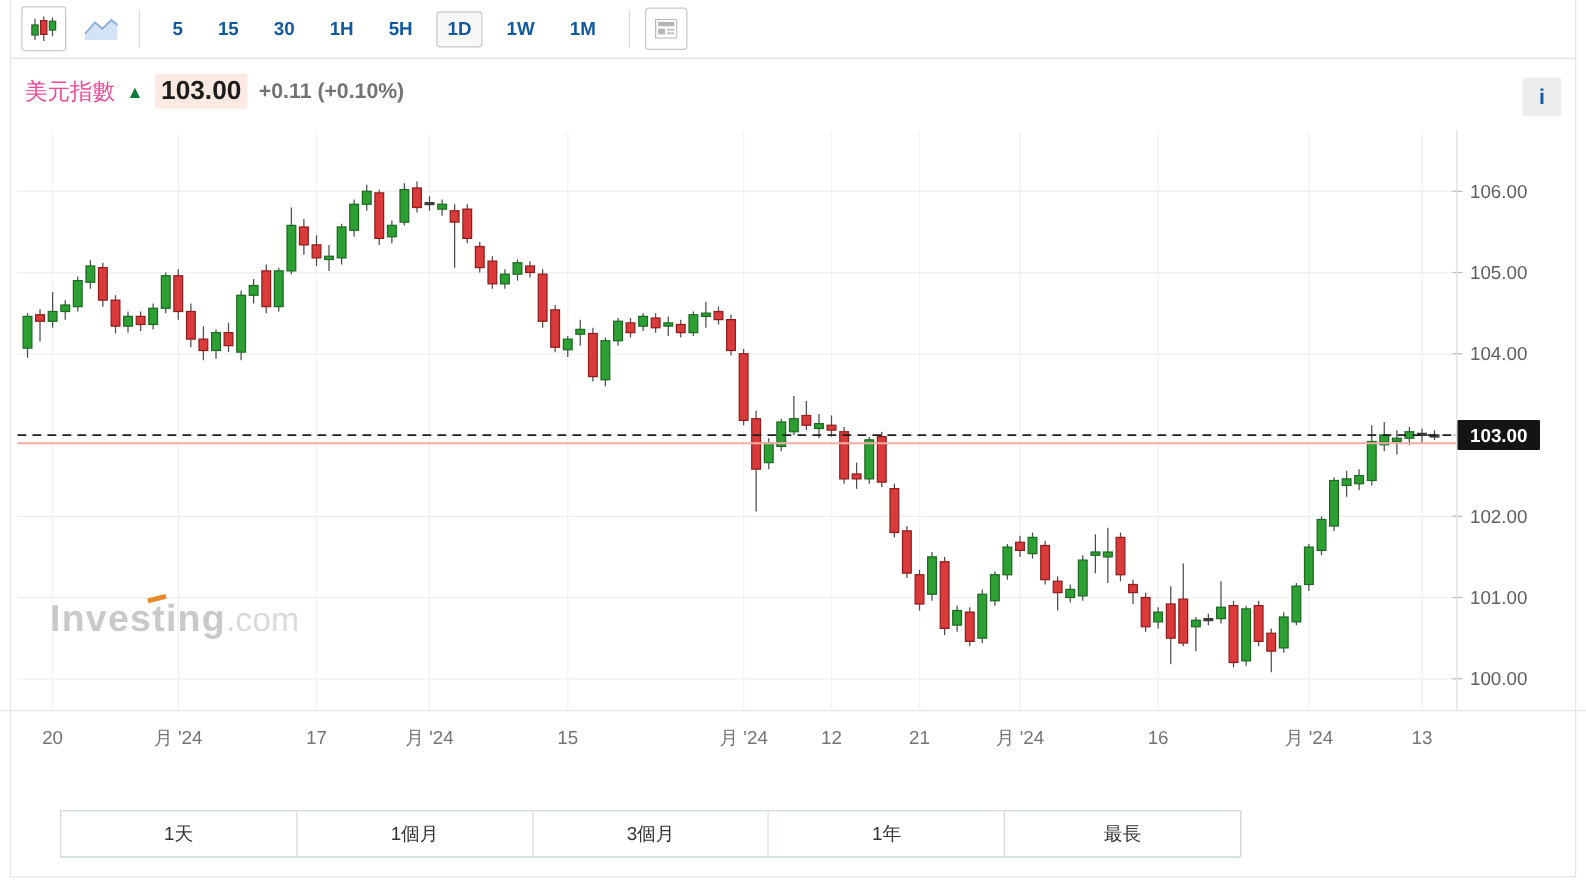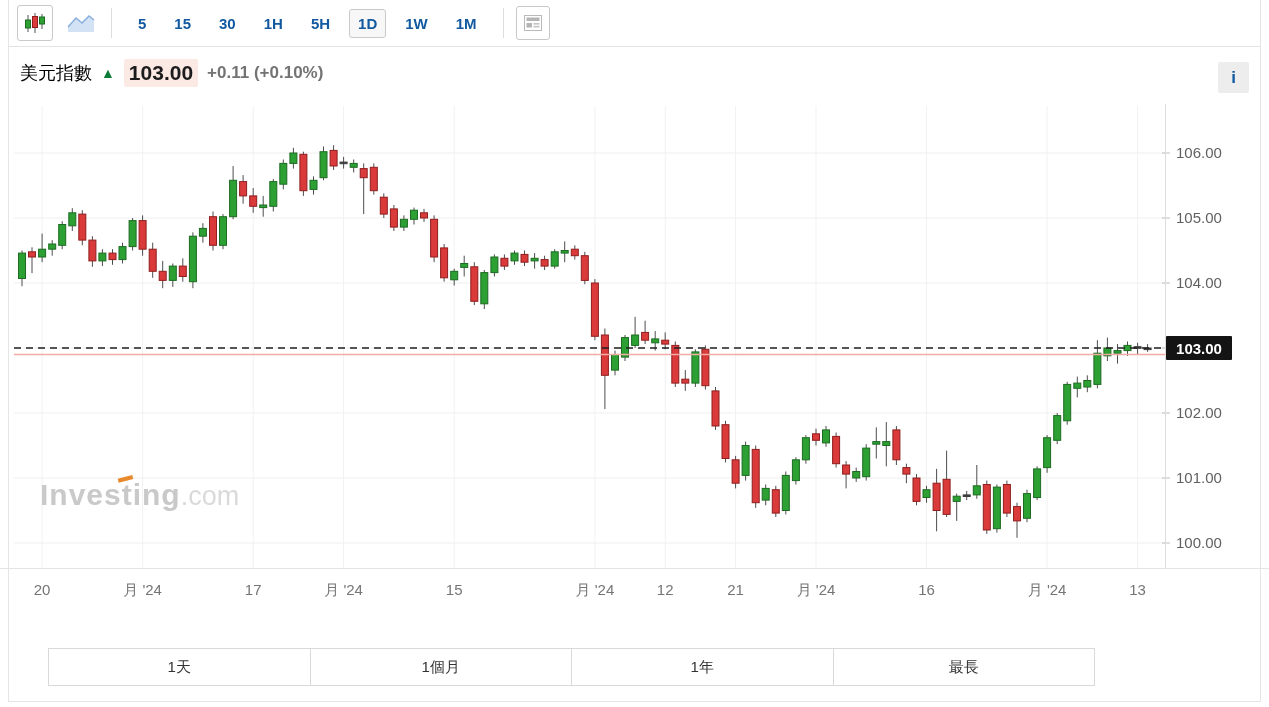--- a/index.html
+++ b/index.html
@@ -21,39 +21,39 @@
   .tf-group{display:flex;align-items:center}
   .tf{color:#1259a0;font-weight:700;font-size:15px;padding:5px 8px;margin:0 5px;cursor:pointer;border:1px solid transparent}
   .tf.sel{border:1px solid #c9c9c9;border-radius:3px;background:#f7f7f7}
   #news-btn{width:32px;height:32px}
   .toolbar-right{position:absolute;right:0;top:0;height:46px;width:157px;
                  border-left:1px solid #e3e3e3;display:flex;align-items:center;justify-content:center;background:#fff}
   .tech-link{color:#1259a0;font-weight:700;font-size:15px;cursor:pointer;white-space:nowrap}
 
   
   .header{position:absolute;left:20px;top:59px;display:flex;align-items:center;gap:9px}
-  .inst{font-size:18px;color:#000000;font-weight:500}
+  .inst{font-size:18px;color:#ec4899;font-weight:500}
   .arrow-up{color:#0c7c38;font-size:14px;line-height:1}
   .price{font-size:21px;font-weight:700;color:#1c1c1c;background:#fbe9e4;padding:2px 5px;border-radius:2px}
   .chg{font-size:17px;font-weight:700;color:#737373;white-space:nowrap}
   .info-btn{position:absolute;left:1218px;top:62px;width:31px;height:31px;background:#ededed;
             color:#1259a0;font-weight:700;font-size:17px;display:flex;align-items:center;
             justify-content:center;border-radius:2px;cursor:pointer}
 
   
   #chart{position:absolute;left:0;top:100px}
   svg text{font-family:"Liberation Sans",sans-serif}
   .ylab{font-size:15px;fill:#616161}
   .xlab{font-size:15px;fill:#757575}
   .wm{font-size:30px;font-weight:700;fill:#c9c9c9;letter-spacing:1px}
   .wm2{font-size:27px;font-weight:400;fill:#dadada;letter-spacing:0}
   .badge-label{font-size:15px;font-weight:700;fill:#ffffff}
 
   
-  .range-row{position:absolute;left:48px;top:648px;width:1047px;height:38px;display:flex;
+  .range-row{position:absolute;left:48px;top:648px;width:945px;height:38px;display:flex;
              border:1px solid #d9d9d9;box-sizing:border-box;background:#86efac}
   .rb{flex:1;display:flex;align-items:center;justify-content:center;font-size:15px;color:#333;
       border-right:1px solid #d9d9d9;cursor:pointer;background:#fff}
   .rb:last-child{border-right:none}
 </style>
 </head>
 <body>
 
 <div class="toolbar">
   <div class="tool-btn" id="candle-btn">
@@ -381,19 +381,20 @@
     <rect x="1144.1" y="248.0" width="7" height="1.6" fill="#3d3d3d" stroke="#3d3d3d"></rect>
     <line x1="14" y1="254.5" x2="1165" y2="254.5" stroke="#f3aba4" stroke-width="1.6"></line>
     <line x1="14" y1="248" x2="1165" y2="248" stroke="#1f1f1f" stroke-width="1.4" stroke-dasharray="7 5"></line>
     <rect x="1166" y="236" width="66" height="24" rx="1" fill="#141414"></rect>
     <text x="1199" y="253.5" text-anchor="middle" class="badge-label">103.00</text>
   </svg>
 
 <div class="range-row">
     <div class="rb">1天</div>
     <div class="rb">1個月</div>
+    <div class="rb">3個月</div>
     <div class="rb">1年</div>
     <div class="rb">最長</div>
   </div>
 
 <div class="edge" id="edge-left"></div>
 <div class="edge" id="edge-right"></div>
 <div class="edge" id="edge-bottom"></div>
 
 </body></html>

